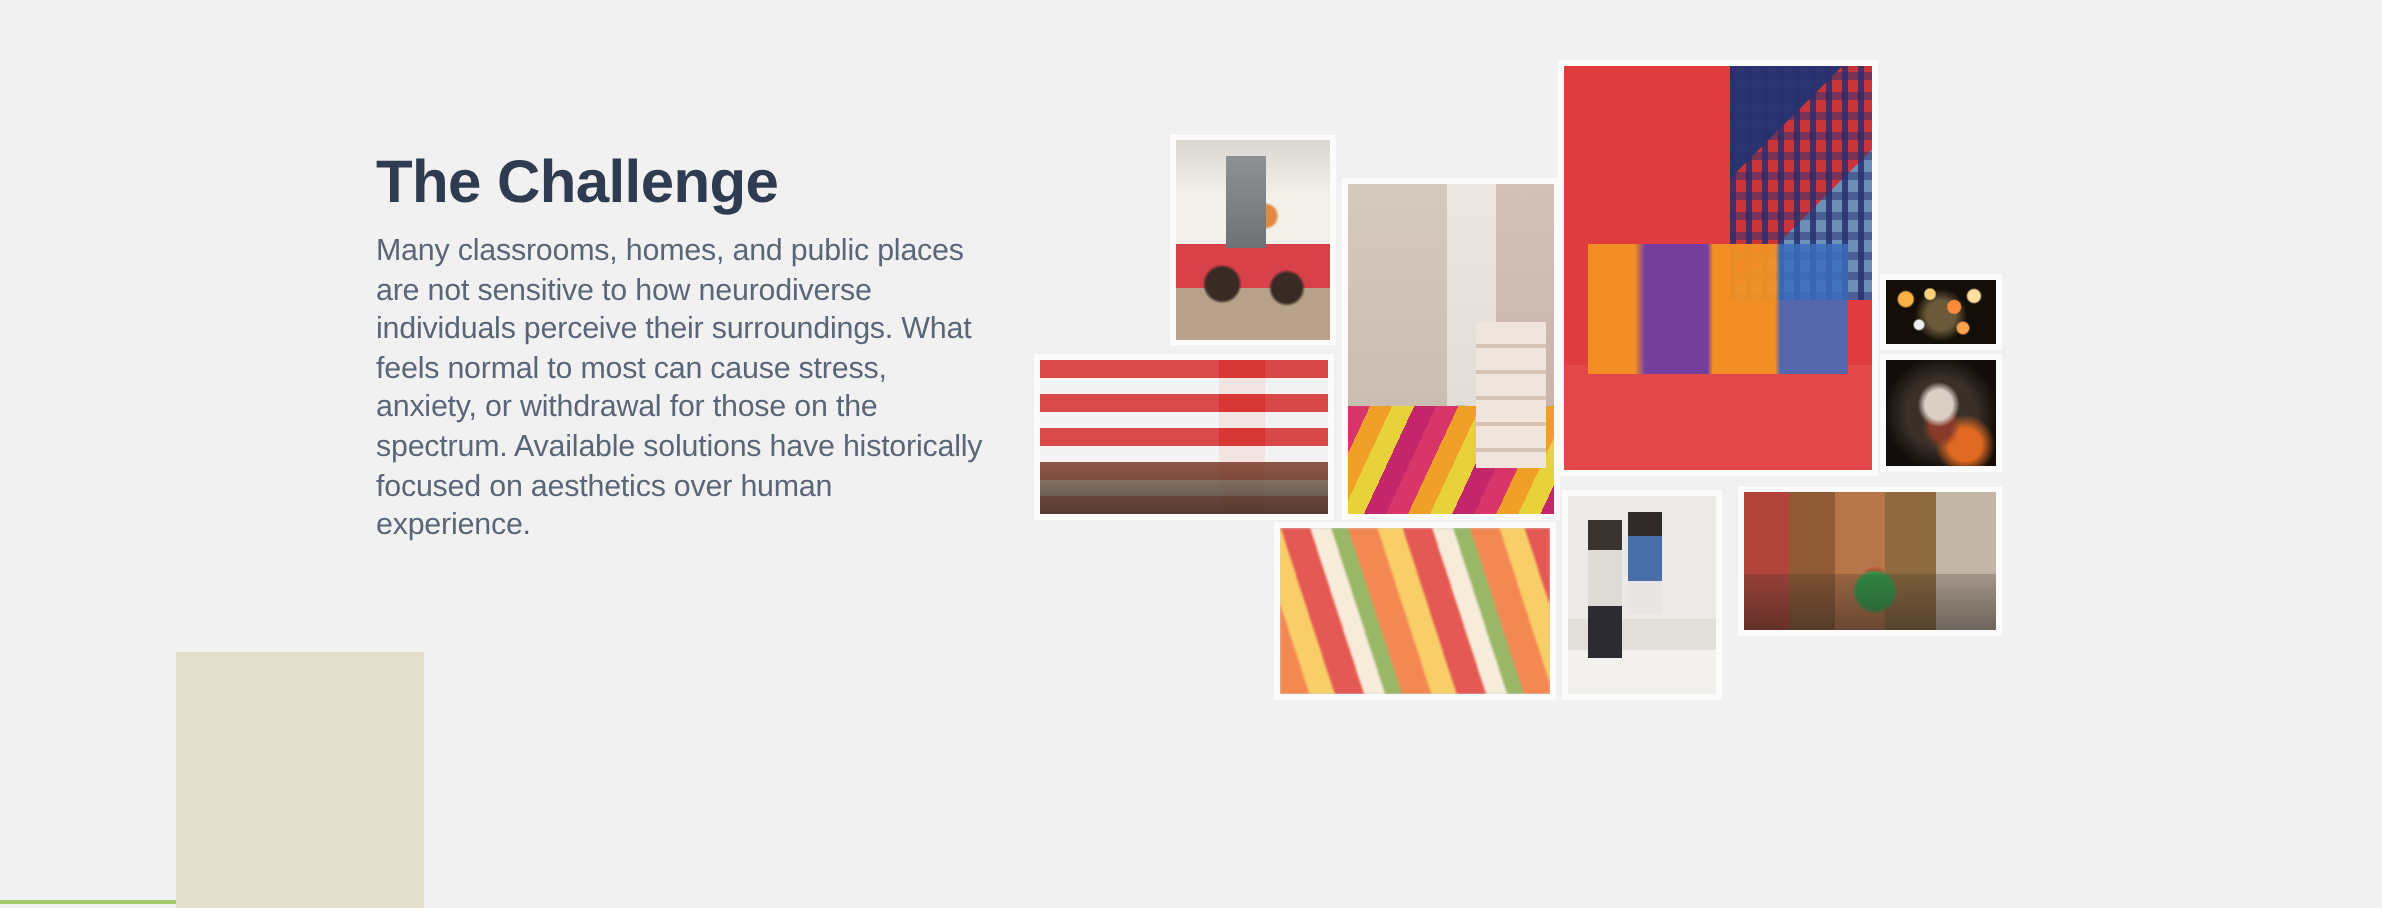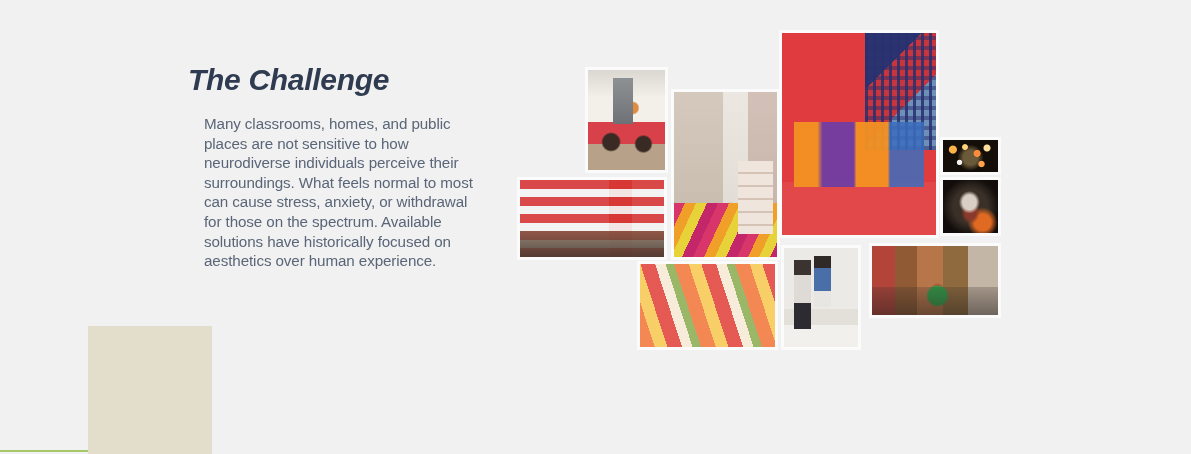--- a/index.html
+++ b/index.html
@@ -22,30 +22,29 @@
   }
 
   
   .text-block {
     position: absolute;
     left: 188px;
     top: 58px;
     width: 310px;
   }
   .slide-title {
-    margin: 4px 0 6px 0;
+    margin: 16px 0 6px 0;
     font-size: 30px;
     line-height: 36px;
     font-weight: bold;
     color: #2e3b50;
     letter-spacing: -0.3px;
-    font-style: italic;
   }
   .slide-body {
-    margin: 16px;
+    margin: 0;
     font-size: 15.2px;
     line-height: 19.6px;
     color: #5a6678;
     max-width: 305px;
     letter-spacing: -0.1px;
   }
 
   
   .accent-block {
     position: absolute;

